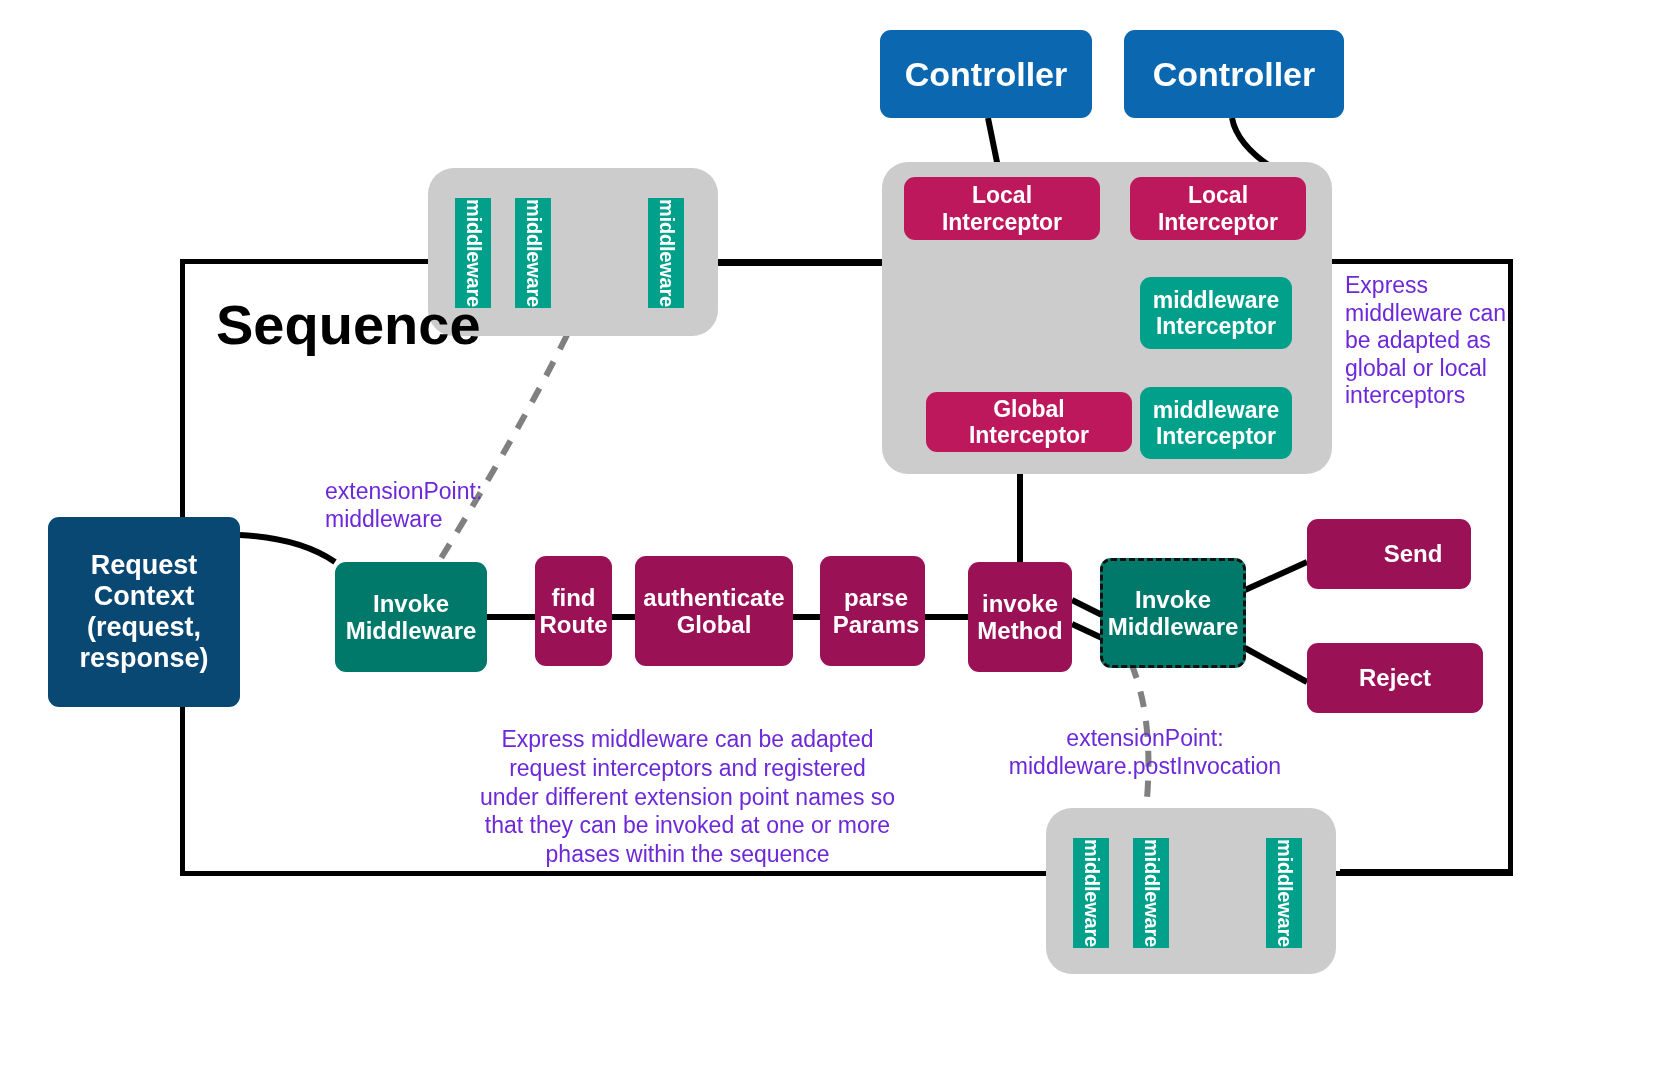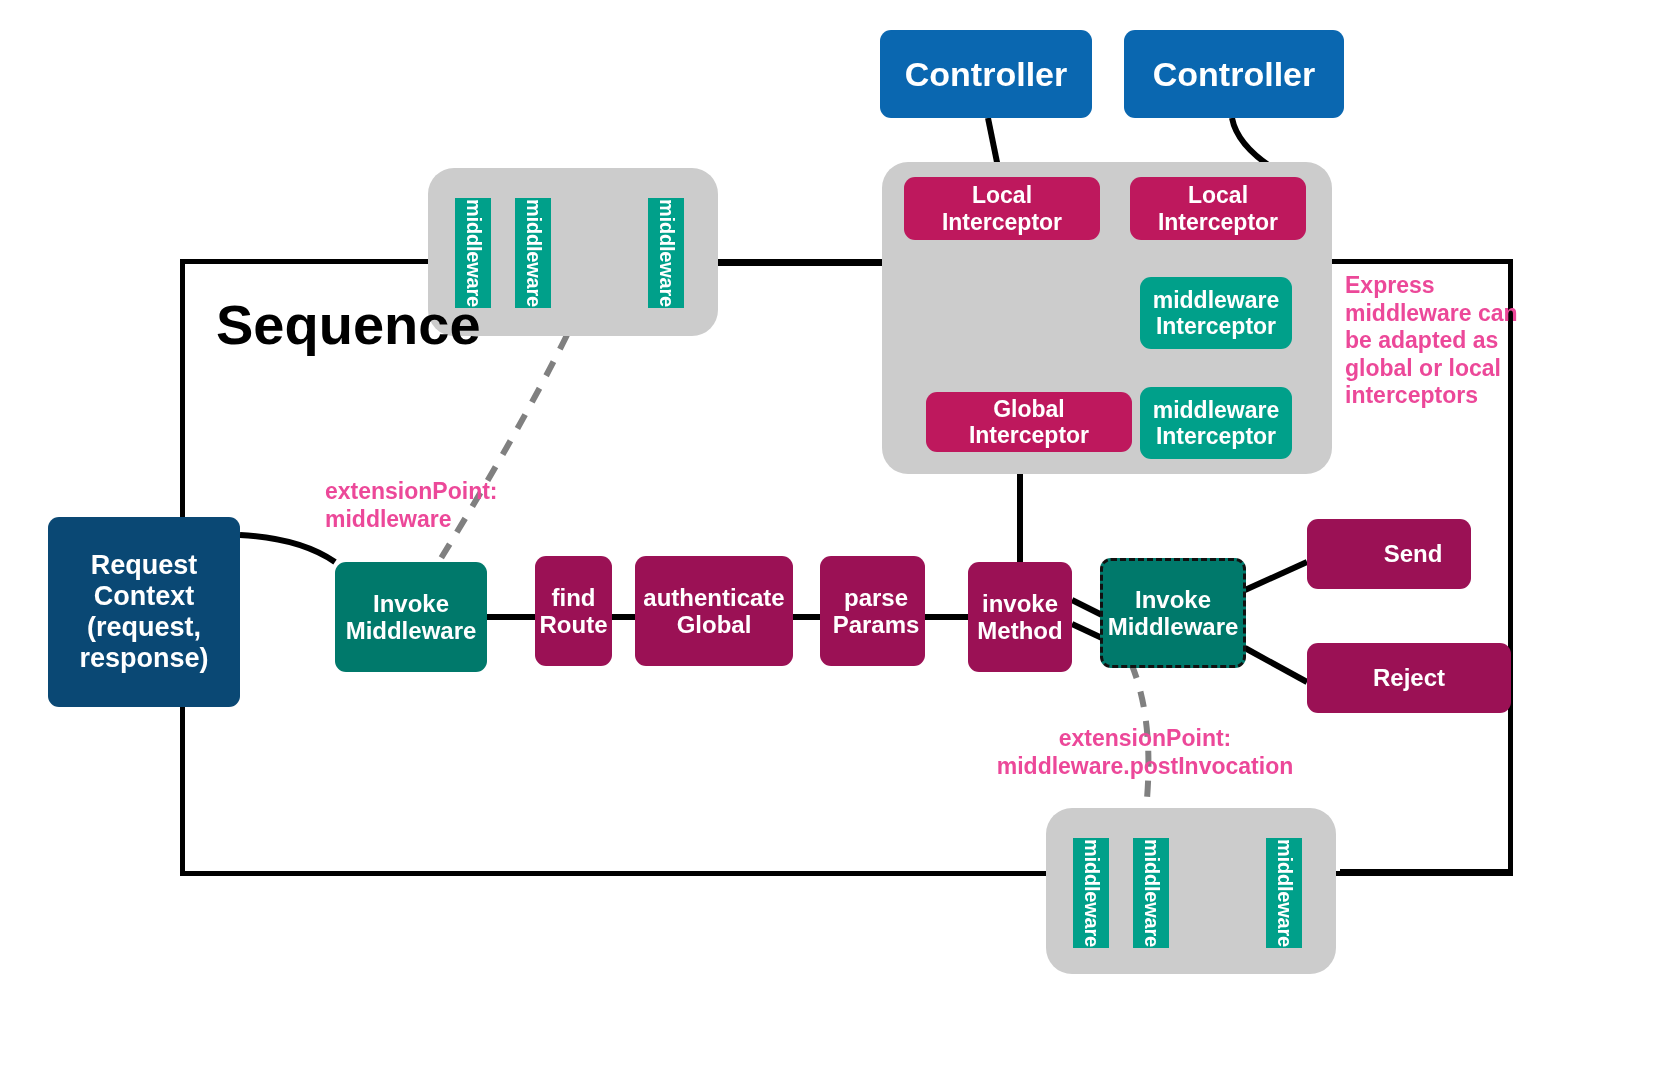--- a/index.html
+++ b/index.html
@@ -60,22 +60,22 @@
     font-size: 20px;
     writing-mode: vertical-rl;
     display: flex;
     align-items: center;
     justify-content: center;
     z-index: 3;
     letter-spacing: -0.2px;
   }
   .label-text {
     position: absolute;
-    color: #ec4899;
-    font-weight: bold;
+    color: #6d28d9;
+    font-weight: normal;
     text-align: center;
     line-height: 1.2;
     z-index: 6;
     white-space: pre-line;
   }
   .sequence-title {
     position: absolute;
     color: #000000;
     font-weight: bold;
     font-size: 56px;
@@ -212,30 +212,35 @@
 Method</span>
   </div>
   <div class="node n-teal-dashed" style="left:1100px; top:558px; width:146px; height:110px; white-space:pre-line;">
     <span>Invoke
 Middleware</span>
   </div>
 
   <div class="node n-magenta" style="left:1307px; top:519px; width:164px; height:70px;padding-left:48px;">
     <span>Send</span>
   </div>
-  <div class="node n-magenta" style="left:1307px; top:643px; width:204px; height:70px;">
+  <div class="node n-magenta" style="left:1307px; top:643px; width:176px; height:70px;">
     <span>Reject</span>
   </div>
 
   <div class="label-text" style="left:325px; top:478px; width:250px; font-size:23px; text-align:left;">extensionPoint:
 middleware</div>
 
   <div class="label-text" style="left:985px; top:725px; width:320px; font-size:23px; text-align:center;">extensionPoint:
 middleware.postInvocation</div>
 
   <div class="label-text" style="left:1345px; top:272px; width:265px; font-size:23px; text-align:left;">Express
 middleware can
 be adapted as
 global or local
 interceptors</div>
 
+  <div class="label-text" style="left:455px; top:725px; width:465px; font-size:23px; text-align:center; line-height:1.25;">Express middleware can be adapted
+request interceptors and registered
+under different extension point names so
+that they can be invoked at one or more
+phases within the sequence</div>
 
 </div>
 
 </body></html>

